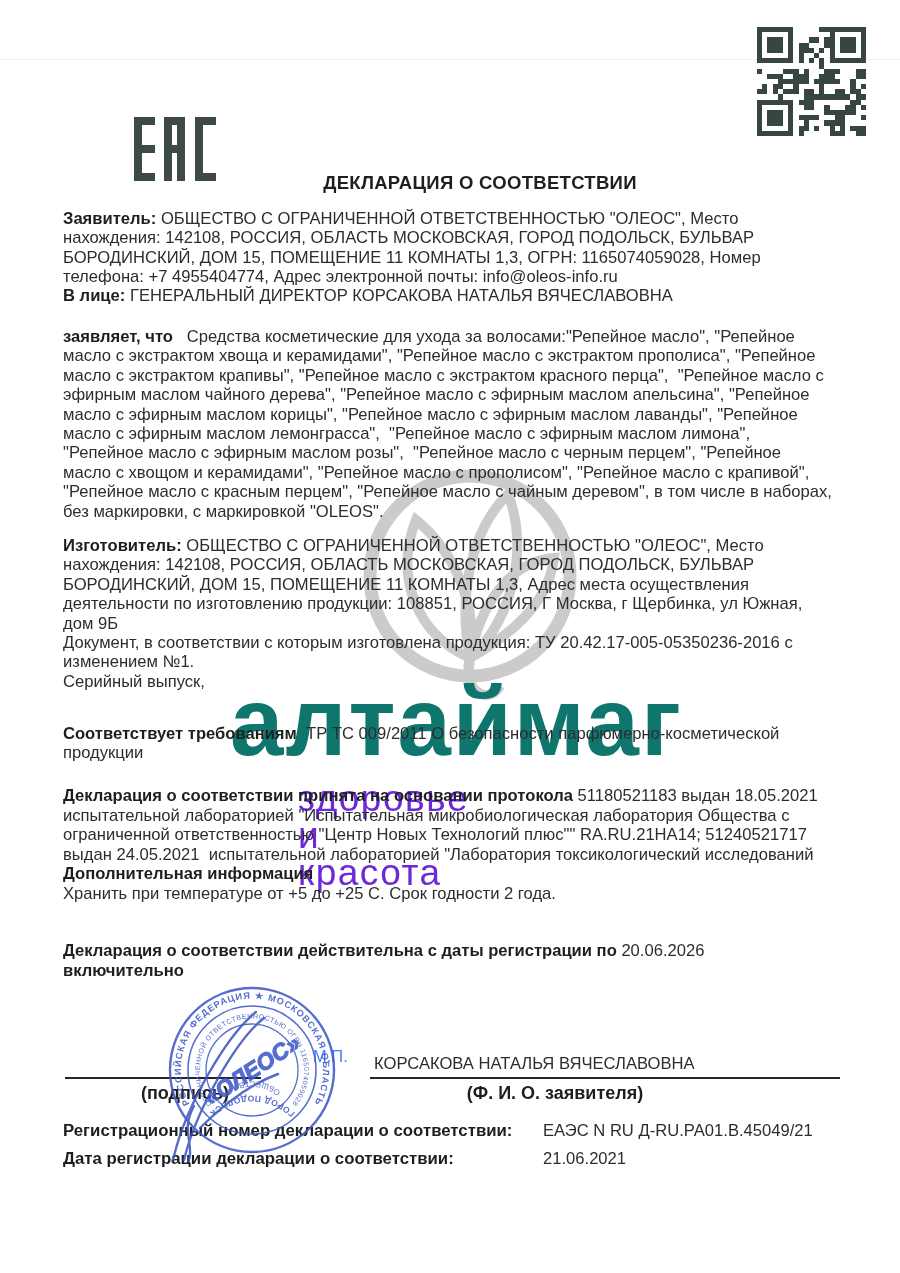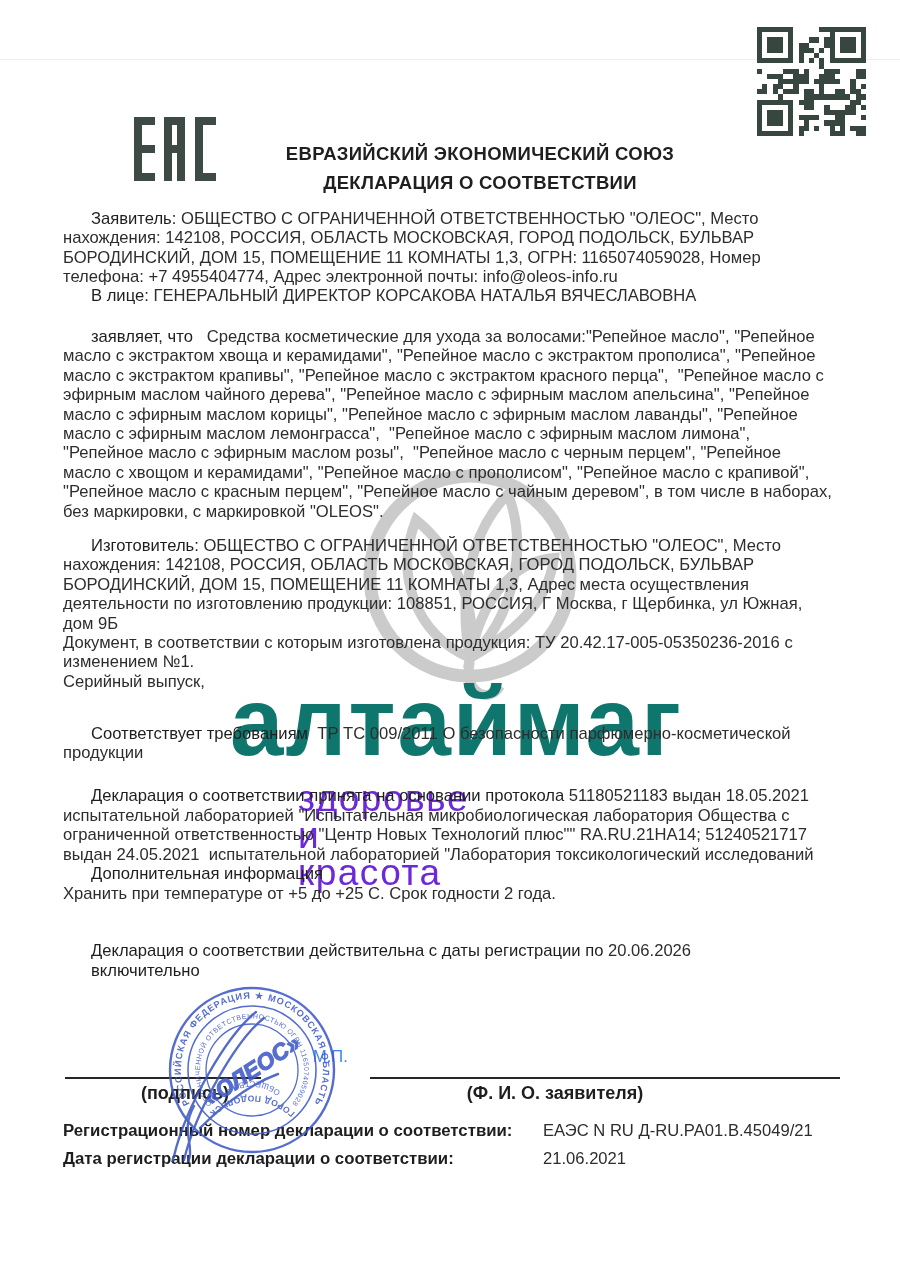--- a/index.html
+++ b/index.html
@@ -14,21 +14,21 @@
   .stamp-layer{position:absolute;z-index:3;}
   
   .eac-logo{position:absolute;left:134px;top:117px;width:82px;height:64px;}
   .qr{position:absolute;left:757px;top:27px;display:grid;grid-template-columns:repeat(21,5.2px);grid-auto-rows:5.2px;background:#ffffff;}
   .qm{width:5.2px;height:5.2px;}
   .qm.d{background:#37463f;}
   .title{position:absolute;left:110px;width:740px;text-align:center;font-weight:bold;color:#1f1f1f;font-size:18.5px;letter-spacing:.3px;}
   .t1{top:143px;} .t2{top:172px;}
   
   .para{position:absolute;left:63px;width:800px;font-size:16.6px;line-height:19.4px;white-space:pre-wrap;color:#2d2d2d;}
-  .b{font-weight:normal;color:#1e1e1e;margin-left:28px;}
+  .b{font-weight:bold;color:#1e1e1e;}
   .p-applicant{top:209px;} .p-vlitse{top:286px;} .p-declare{top:327px;}
   .p-manuf{top:536px;} .p-compl{top:724px;}
   .p-basis{top:786px;line-height:19.6px;}
   .p-valid{top:941px;line-height:20px;}
   
   .wm-emblem{position:absolute;left:358px;top:466px;}
   .wm-brand{position:absolute;left:230px;top:674px;font-size:96px;font-weight:bold;color:#0f766e;letter-spacing:2px;line-height:1;}
   .wm-tag{position:absolute;left:298px;top:780px;font-size:37px;color:#6d28d9;letter-spacing:1.5px;line-height:1;}
   
   .mp{position:absolute;left:313px;top:1047px;font-size:16.5px;color:#3b82f6;}
@@ -528,21 +528,20 @@
         <div class="qm"></div>
         <div class="qm d"></div>
         <div class="qm d"></div>
         <div class="qm d"></div>
         <div class="qm"></div>
         <div class="qm"></div>
         <div class="qm d"></div>
         <div class="qm d"></div>
       </div>
 
-    <div class="title t1">ЕВРАЗИЙСКИЙ ЭКОНОМИЧЕСКИЙ СОЮЗ</div>
     <div class="title t2">ДЕКЛАРАЦИЯ О СООТВЕТСТВИИ</div>
 
     <div class="para p-applicant"><span class="b">Заявитель:</span><span> ОБЩЕСТВО С ОГРАНИЧЕННОЙ ОТВЕТСТВЕННОСТЬЮ "ОЛЕОС", Место
 нахождения: 142108, РОССИЯ, ОБЛАСТЬ МОСКОВСКАЯ, ГОРОД ПОДОЛЬСК, БУЛЬВАР
 БОРОДИНСКИЙ, ДОМ 15, ПОМЕЩЕНИЕ 11 КОМНАТЫ 1,3, ОГРН: 1165074059028, Номер
 телефона: +7 4955404774, Адрес электронной почты: info@oleos-info.ru</span></div>
 
     <div class="para p-vlitse"><span class="b">В лице:</span><span> ГЕНЕРАЛЬНЫЙ ДИРЕКТОР КОРСАКОВА НАТАЛЬЯ ВЯЧЕСЛАВОВНА</span></div>
 
     <div class="para p-declare"><span class="b">заявляет, что</span><span>   Средства косметические для ухода за волосами:"Репейное масло", "Репейное
@@ -567,20 +566,21 @@
 продукции</span></div>
 
     <div class="para p-basis"><div><span class="b">Декларация о соответствии принята на основании протокола</span><span> 51180521183 выдан 18.05.2021
 испытательной лабораторией "Испытательная микробиологическая лаборатория Общества с
 ограниченной ответственностью "Центр Новых Технологий плюс"" RA.RU.21НА14; 51240521717
 выдан 24.05.2021  испытательной лабораторией "Лаборатория токсикологический исследований</span></div><div class="b">Дополнительная информация</div><div>Хранить при температуре от +5 до +25 С. Срок годности 2 года.</div></div>
 
     <div class="para p-valid"><div><span class="b">Декларация о соответствии действительна с даты регистрации по</span><span> 20.06.2026</span></div><div class="b">включительно</div></div>
 
     <div class="mp">М.П.</div>
+    <div class="fio-name">КОРСАКОВА НАТАЛЬЯ ВЯЧЕСЛАВОВНА</div>
     <div class="sig-line left"></div>
     <div class="sig-line right"></div>
     <div class="caption cap-sign">(подпись)</div>
     <div class="caption cap-fio">(Ф. И. О. заявителя)</div>
 
     <div class="reg-label r1">Регистрационный номер декларации о соответствии:</div>
     <div class="reg-value r1">ЕАЭС N RU Д-RU.РА01.В.45049/21</div>
     <div class="reg-label r2">Дата регистрации декларации о соответствии:</div>
     <div class="reg-value r2">21.06.2021</div>
   </div>

